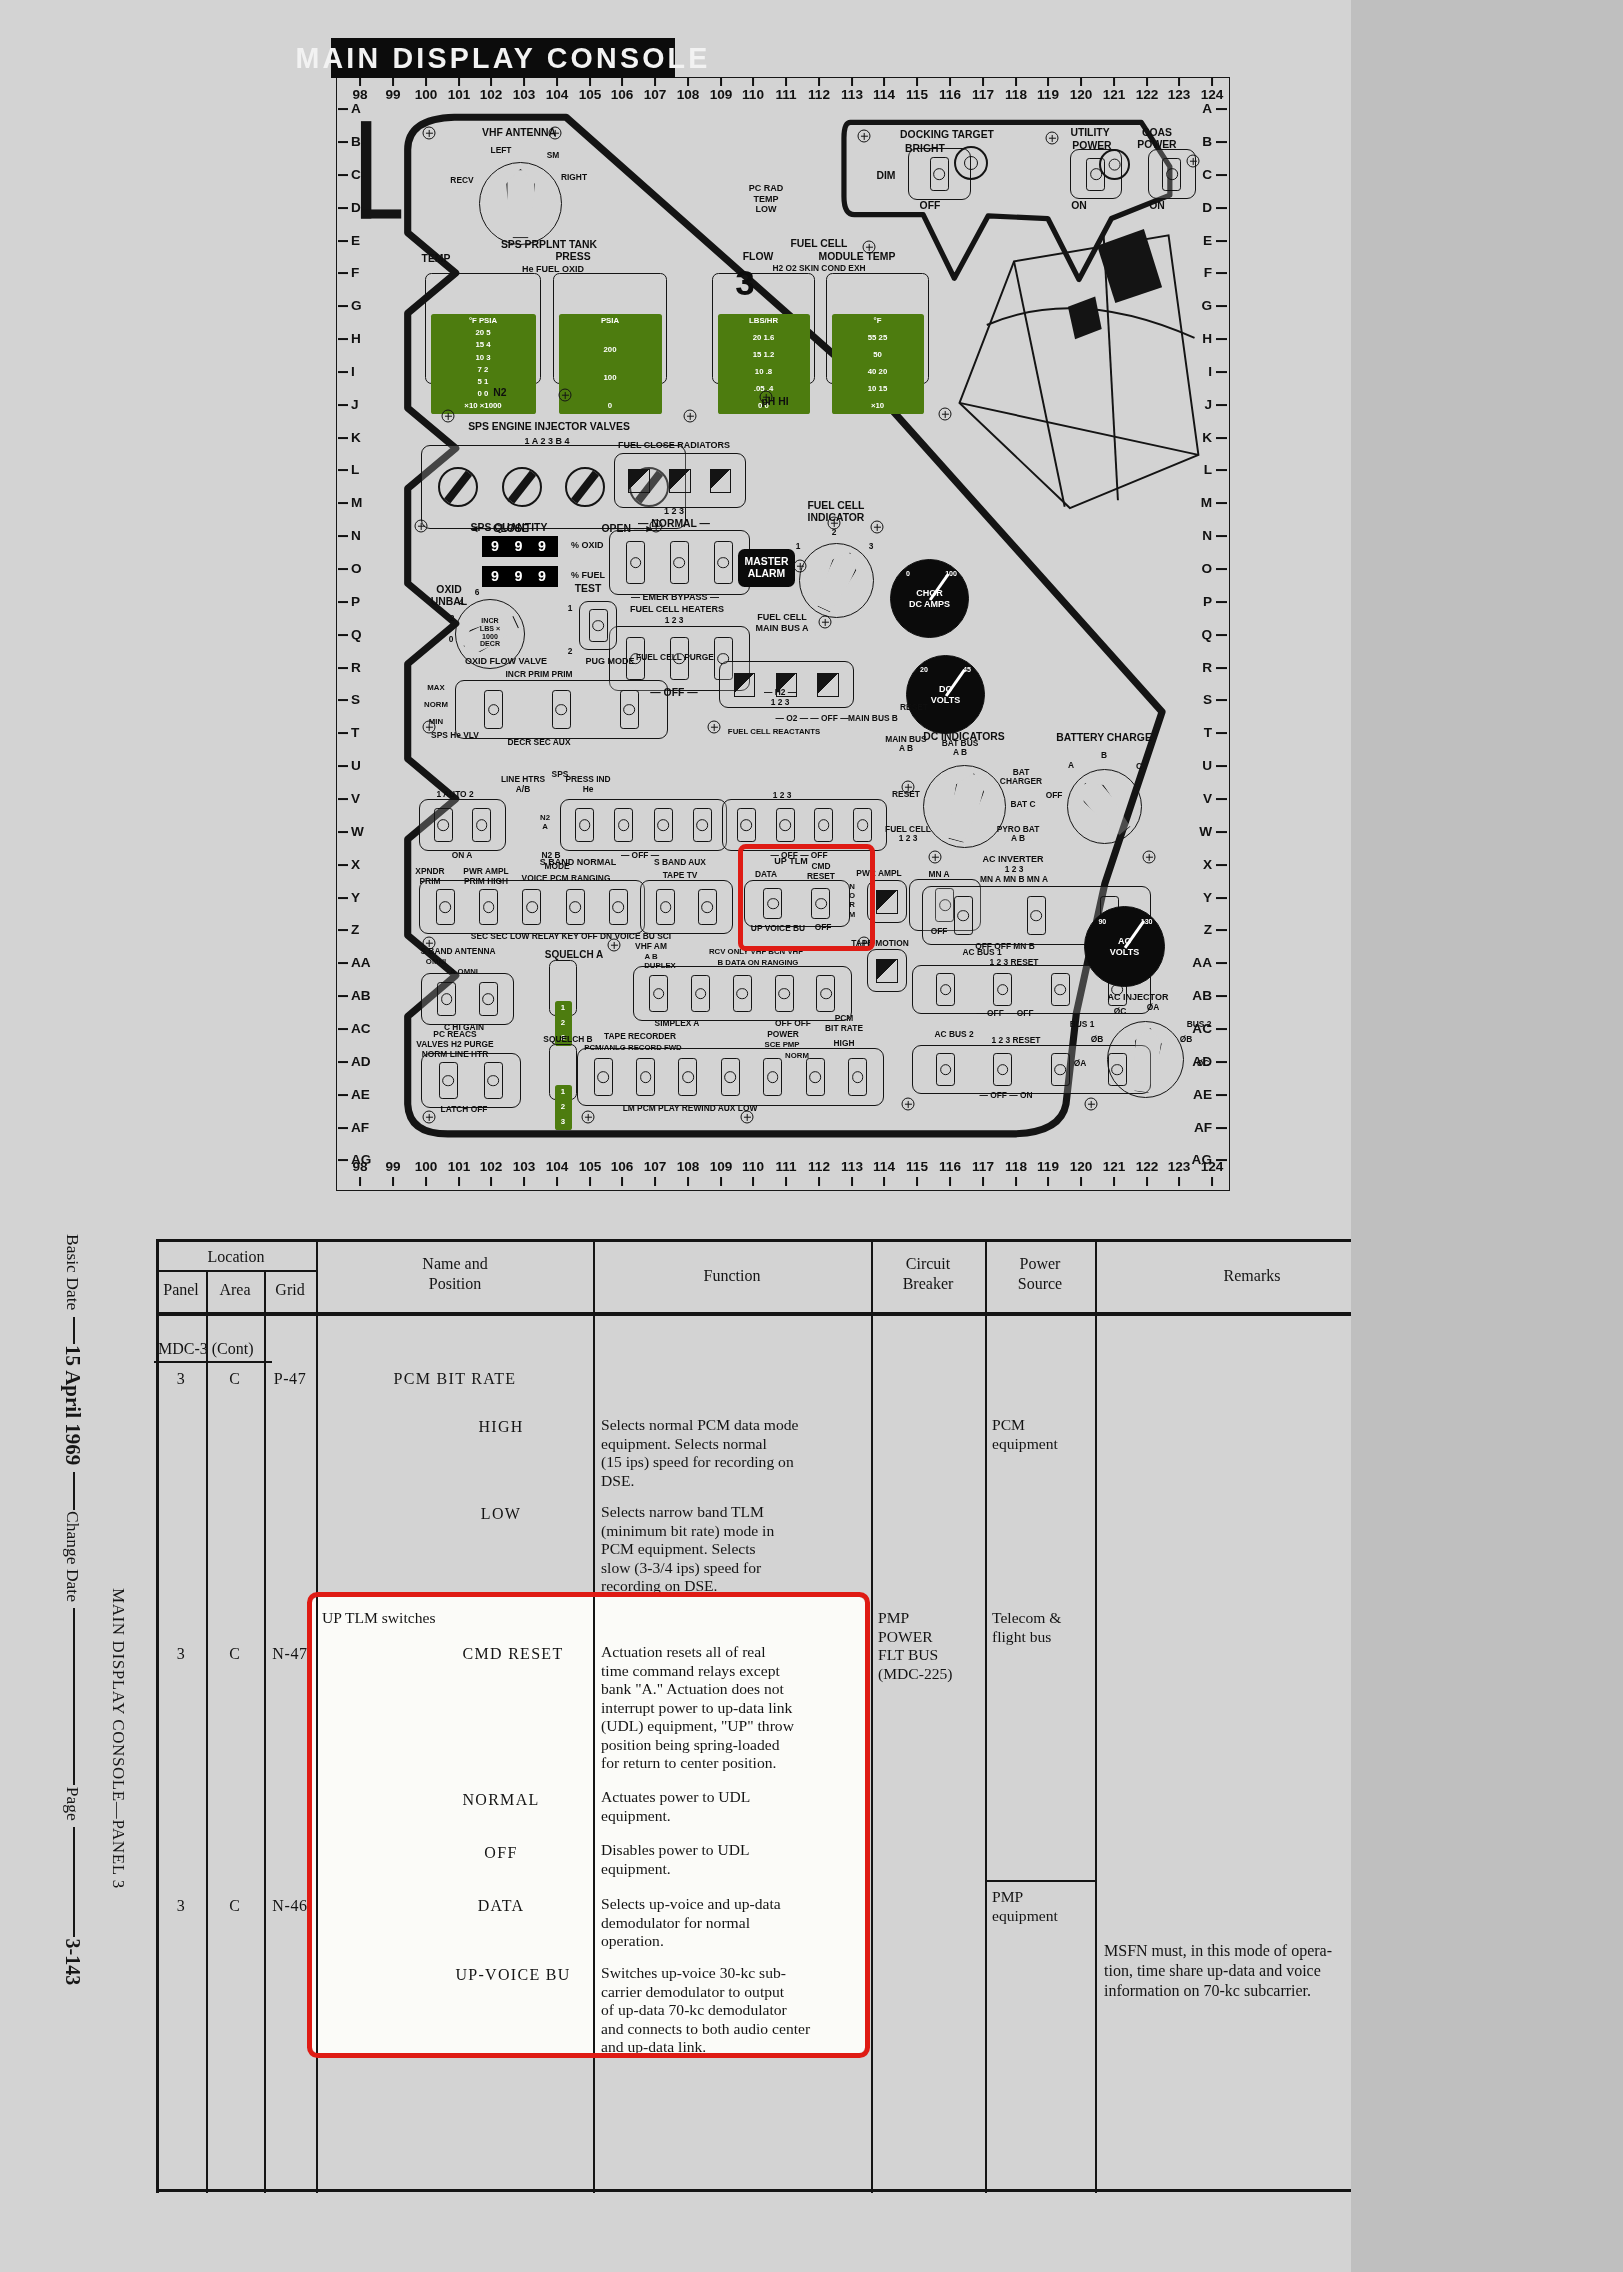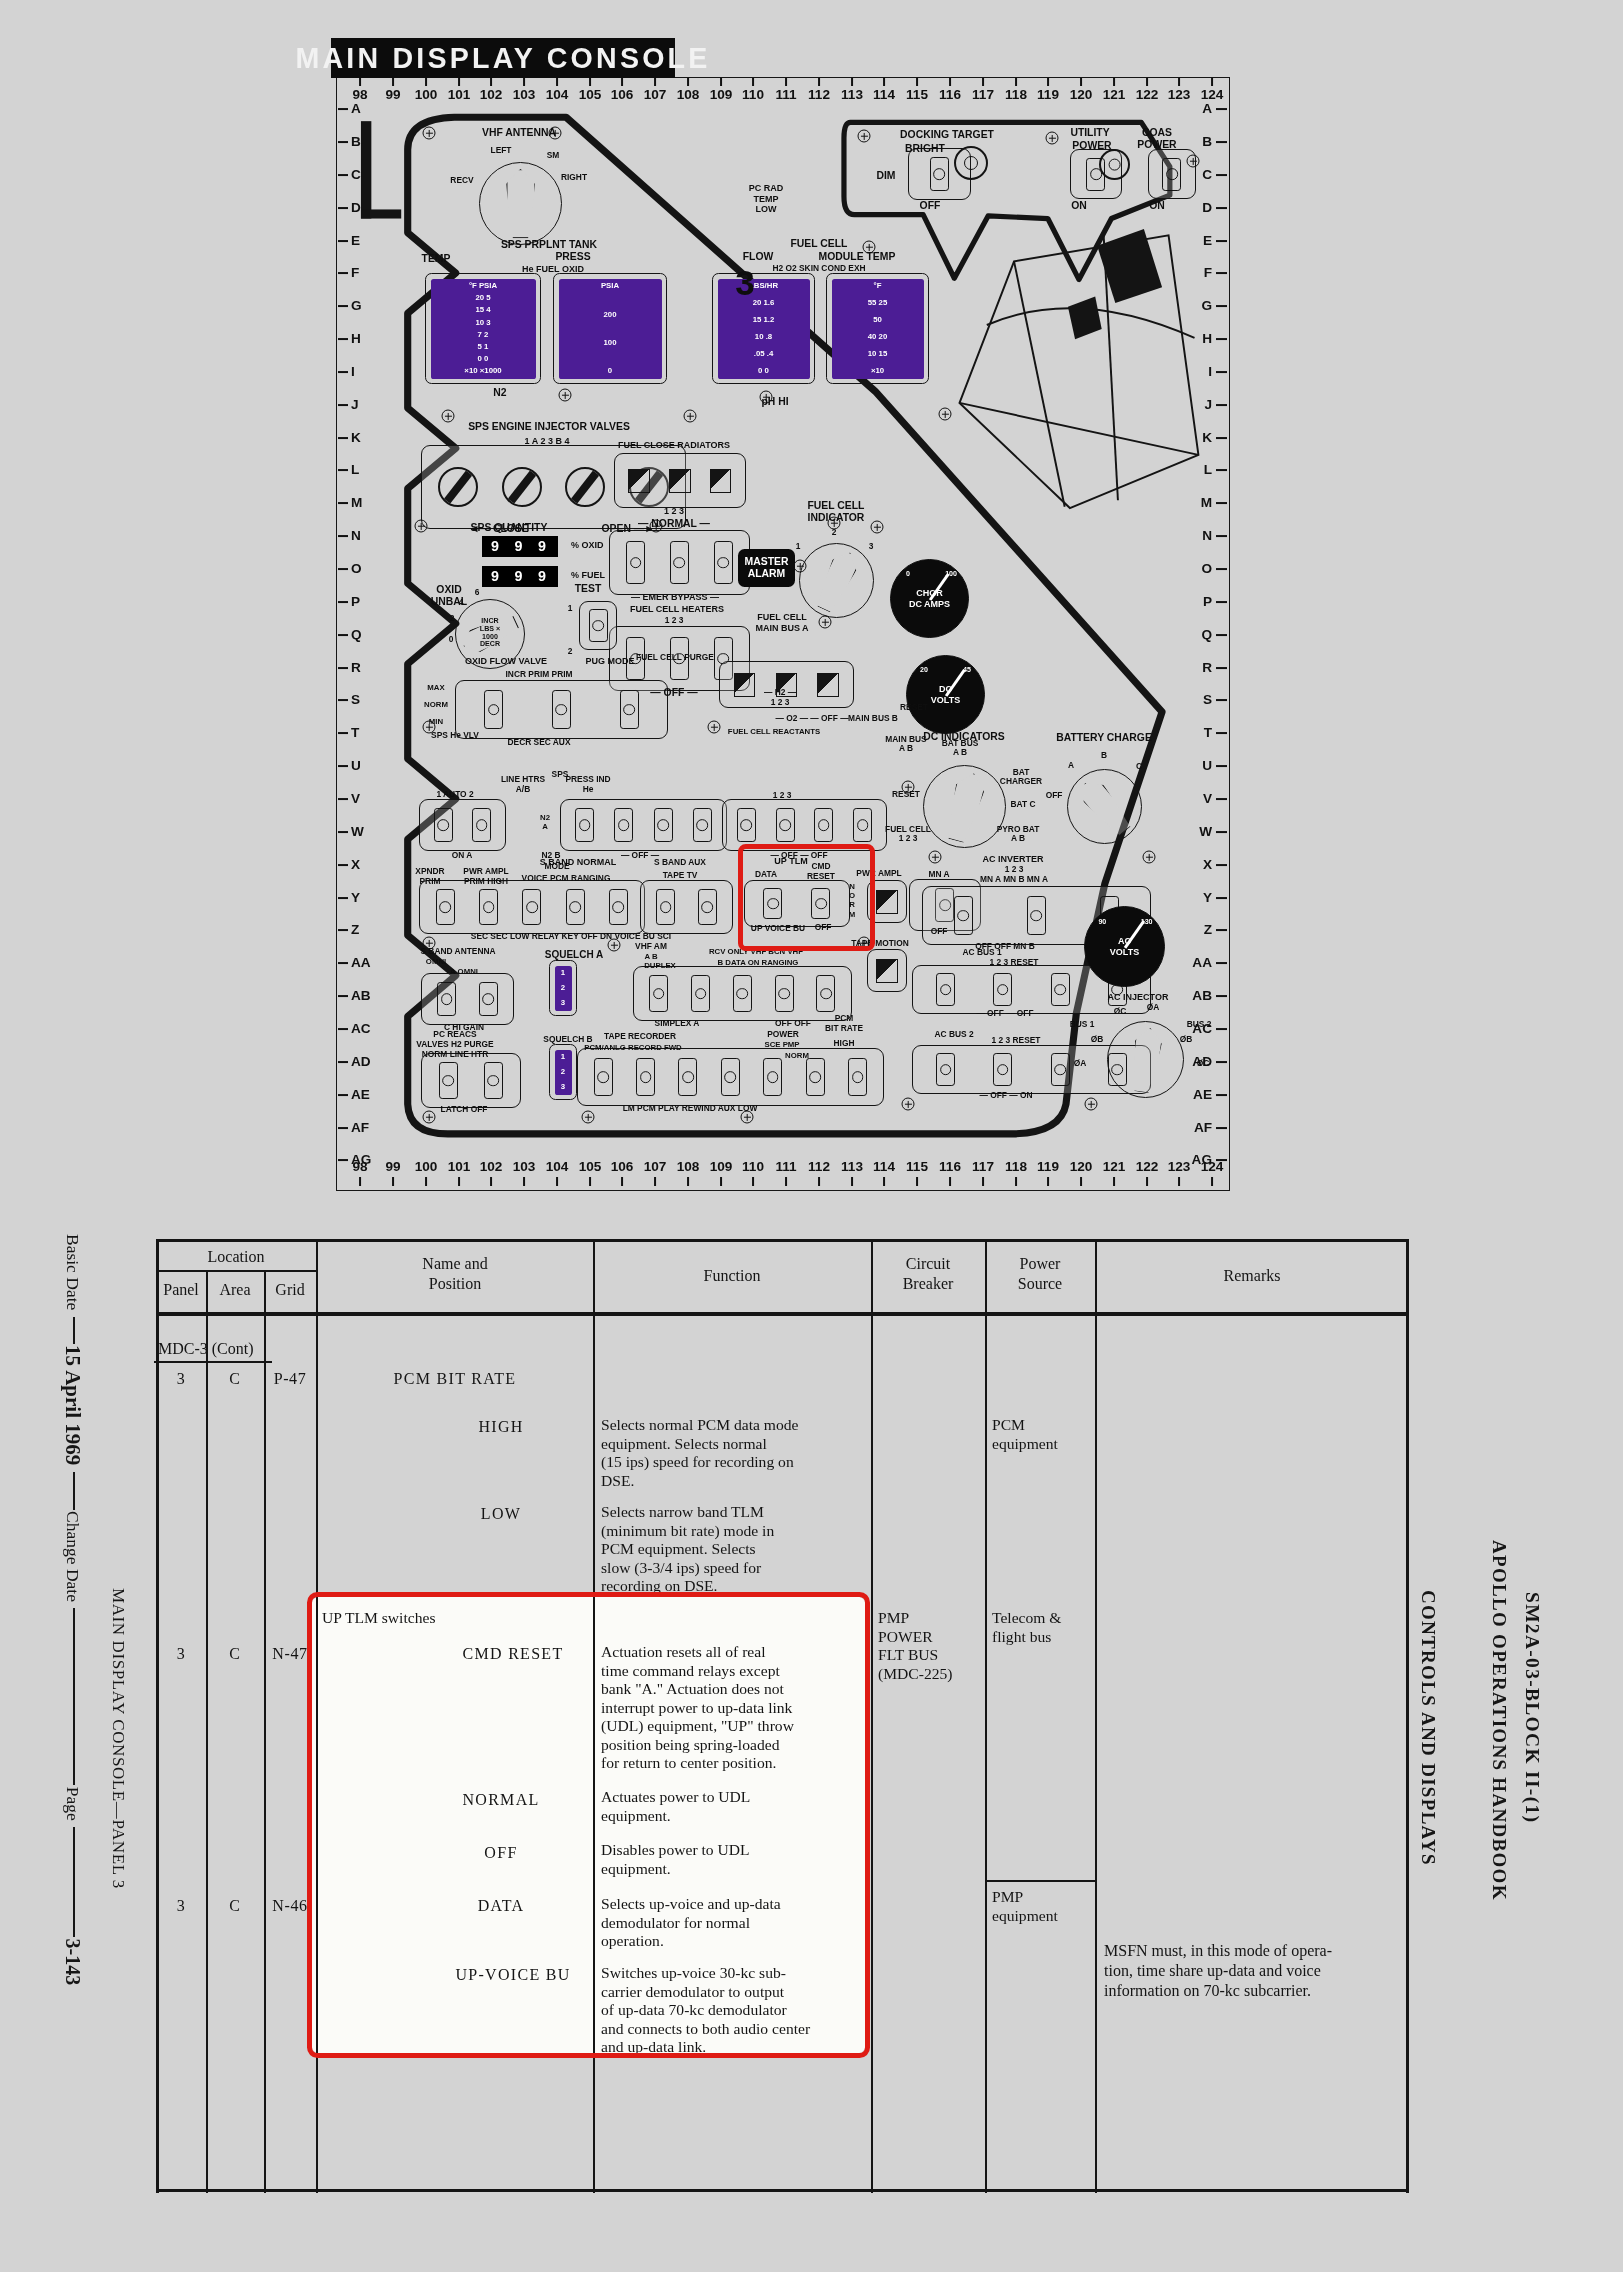--- a/index.html
+++ b/index.html
@@ -1,16 +1,16 @@
 <!DOCTYPE html>
 <html style="font-size:10.4px"><head>
 <meta charset="utf-8">
 <style>
   html,body{margin:0;padding:0;background:#bfbfbf;}
-  #page{position:relative;width:1623px;height:2273px;background:#d3d3d3;overflow:hidden;
+  #page{position:relative;width:1351px;height:2273px;background:#d3d3d3;overflow:hidden;
         font-family:"Liberation Serif",serif;color:#141414;}
   
   #frame{position:absolute;left:336px;top:77px;width:892px;height:1112px;border:1.6px solid #161616;}
   #titlebar{position:absolute;left:331px;top:38px;width:344px;height:40px;background:#0c0c0c;
         display:flex;align-items:center;justify-content:center;}
   #titlebar span{color:#f2f2f2;font:bold 28.6px/1 "Liberation Sans",sans-serif;letter-spacing:3.2px;white-space:nowrap;}
   .rnum{position:absolute;transform:translateX(-50%);font:bold 13.6px/1 "Liberation Sans",sans-serif;color:#111;}
   .rtick{position:absolute;width:1.9px;background:#111;transform:translateX(-50%);}
   .rlet{position:absolute;font:bold 13.6px/1 "Liberation Sans",sans-serif;color:#111;transform:translateY(-50%);}
   .ltick{position:absolute;height:1.9px;background:#111;transform:translateY(-50%);}
@@ -23,22 +23,22 @@
         justify-content:space-around;padding:2.6px 3.9px;z-index:2;background:rgba(211,211,211,.25);}
   .tg{width:17px;height:72%;border:1.6px solid #141414;border-radius:3.2px;position:relative;}
   .tg::after{content:"";position:absolute;left:50%;top:50%;width:9.7px;height:9.7px;border:1.9px solid #141414;
         border-radius:50%;transform:translate(-50%,-50%);}
   .flag{width:19.5px;height:22px;border:1.6px solid #141414;
         background:linear-gradient(135deg,#141414 46%,rgba(0,0,0,0) 46%);}
   .valve{width:36px;height:36px;border:2.3px solid #141414;border-radius:50%;position:relative;overflow:hidden;}
   .valve::after{content:"";position:absolute;left:50%;top:50%;width:7.8px;height:42px;background:#141414;
         transform:translate(-50%,-50%) rotate(38deg);}
   .meterbox{position:absolute;border:1.6px solid #141414;border-radius:6.5px;padding:4.5px;z-index:2;}
-  .meter{width:100%;height:100%;background:#4c1d95;border-radius:2.6px;color:#fff;display:flex;flex-direction:column;
-        justify-content:space-between;text-align:center;font:bold 7.8px/1 "Liberation Sans",sans-serif;padding:3.9px 1.3px;box-sizing:border-box;}
+  .meter{width:100%;height:100%;background:#4d7c0f;border-radius:2.6px;color:#fff;display:flex;flex-direction:column;
+        justify-content:space-between;text-align:center;font:bold 7.8px/1 "Liberation Sans",sans-serif;padding:3.9px 1.3px;box-sizing:border-box;margin-top:35px;}
   .gauge{position:absolute;border-radius:50%;background:#0b0b0b;border:1.9px solid #101010;color:#fff;
         display:flex;align-items:center;justify-content:center;text-align:center;z-index:2;
         font:bold 9px/1.2 "Liberation Sans",sans-serif;white-space:pre-line;}
   .gtick{position:absolute;color:#fff;font:bold 7.1px/1 "Liberation Sans",sans-serif;transform:translate(-50%,-50%);}
   .needle{position:absolute;left:50%;top:10%;width:3.2px;height:42%;background:#fff;transform-origin:50% 100%;}
   .rotary{position:absolute;border:1.9px solid #141414;border-radius:50%;z-index:2;}
   .knob{position:absolute;left:50%;top:50%;width:36%;height:86%;border:1.9px solid #141414;box-sizing:border-box;
         background:rgba(211,211,211,.3);clip-path:polygon(50% 0,100% 22%,76% 100%,24% 100%,0 22%);}
   .rpos{position:absolute;transform:translate(-50%,-50%);text-align:center;white-space:pre-line;
         font:bold 8.4px/1.1 "Liberation Sans",sans-serif;color:#0e0e0e;z-index:3;}

